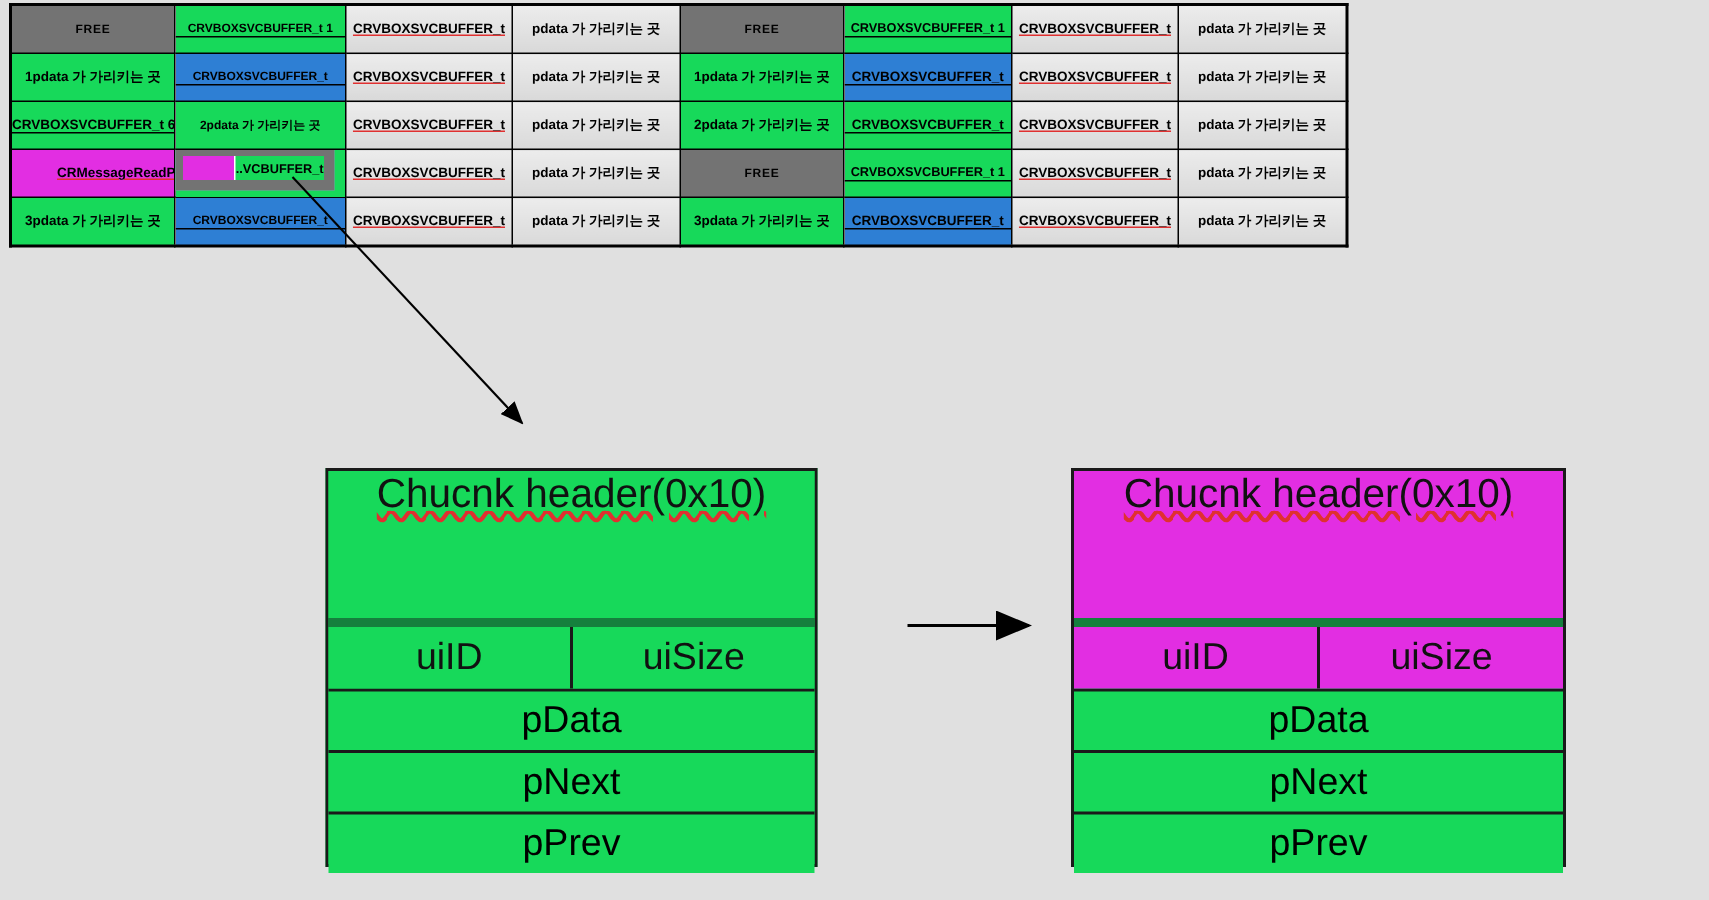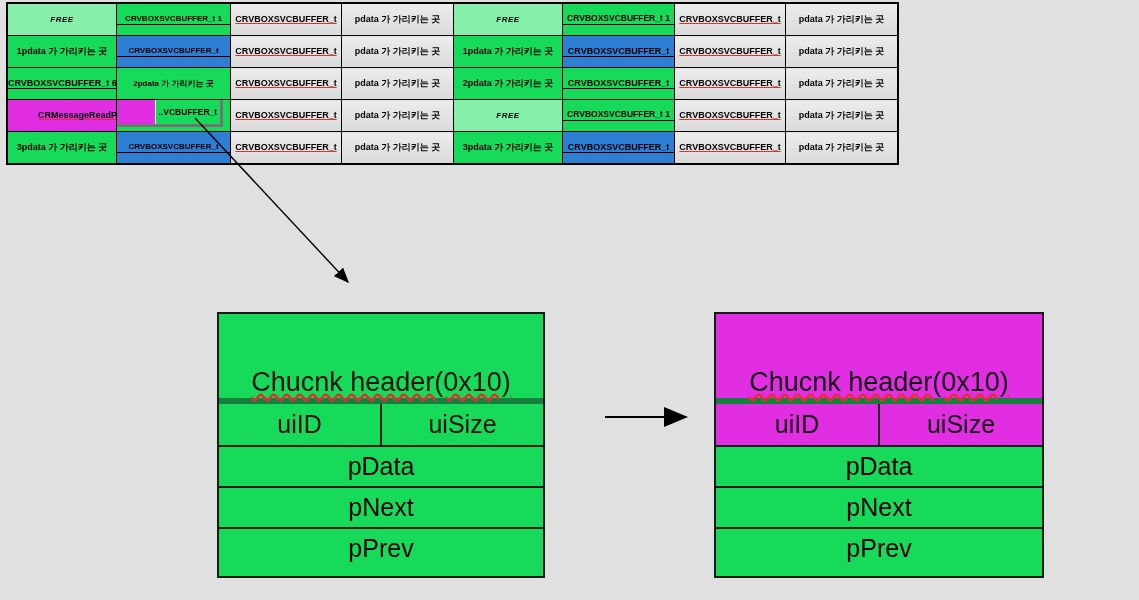--- a/index.html
+++ b/index.html
@@ -24,21 +24,21 @@
     text-align:center;
     vertical-align:middle;
     padding:0;
     height:31px;
     font-size:8px;
     font-weight:bold;
     color:#000;
     overflow:hidden;
     white-space:nowrap;
   }
-  .c-free{background:#86efac;font-size:19px;font-weight:bold;letter-spacing:.5px;font-style:italic;}
+  .c-free{background:#737373;font-size:19px;font-weight:bold;letter-spacing:.5px;}
   .c-green{background:#17d95a;}
   .c-blue{background:#2e7fd4;}
   .c-magenta{background:#e22ee2;}
   .c-gray{background:linear-gradient(#ececec,#d9d9d9);}
   .ul{border-bottom:1px solid #000;}
   .red-ul{
     text-decoration:underline;
     text-decoration-color:#e03030;
     text-decoration-style:solid;
     text-underline-offset:1px;
@@ -50,21 +50,21 @@
     text-underline-offset:2px;
   }
   .lbl9{font-size:9px;}
   .lbl85{font-size:8.5px;}
   .cellwrap{display:block;line-height:1.15;}
   
   .hl-cell{padding:0 !important;background:#17d95a;position:relative;}
   .hl-box{
     position:absolute;left:-2px;top:-3px;
     width:108px;height:30px;
-    border:3px solid #737373;
+    border:7px solid #737373;
     box-sizing:border-box;
     display:flex;
     background:#5eead4;
   }
   .hl-mag{width:36%;background:#e22ee2;}
   .hl-grn{flex:1;background:#17d95a;display:flex;align-items:center;justify-content:center;
           font-size:8.5px;font-weight:bold;color:#000;border-left:1px solid #fff;}
   
   #arrow-layer{position:absolute;left:0;top:0;width:1139px;height:600px;pointer-events:none;}
   
@@ -78,23 +78,23 @@
     border-top:2px solid #1a1a1a;
     display:flex;
     align-items:center;
     justify-content:center;
     font-size:25px;
     color:#000000;
     height:41px;
     box-sizing:border-box;
   }
   .chunk .hdr{
-    height:84px;
+    height:98px;
     border-top:none;
-    display:flex;align-items:flex-end;justify-content:center;
+    display:flex;align-items:flex-start;justify-content:center;
     font-size:27px;color:#111;
   }
   .chunk .split{display:flex;height:41px;border-top:6px solid #15803d;}
   .chunk .split > div{
     flex:1;display:flex;align-items:center;justify-content:center;
     font-size:25px;color:#111;box-sizing:border-box;
   }
   .chunk .split > div:first-child{border-right:2px solid #1a1a1a;}
   .m-bg{background:#e22ee2;}
   .g-bg{background:#17d95a;}

